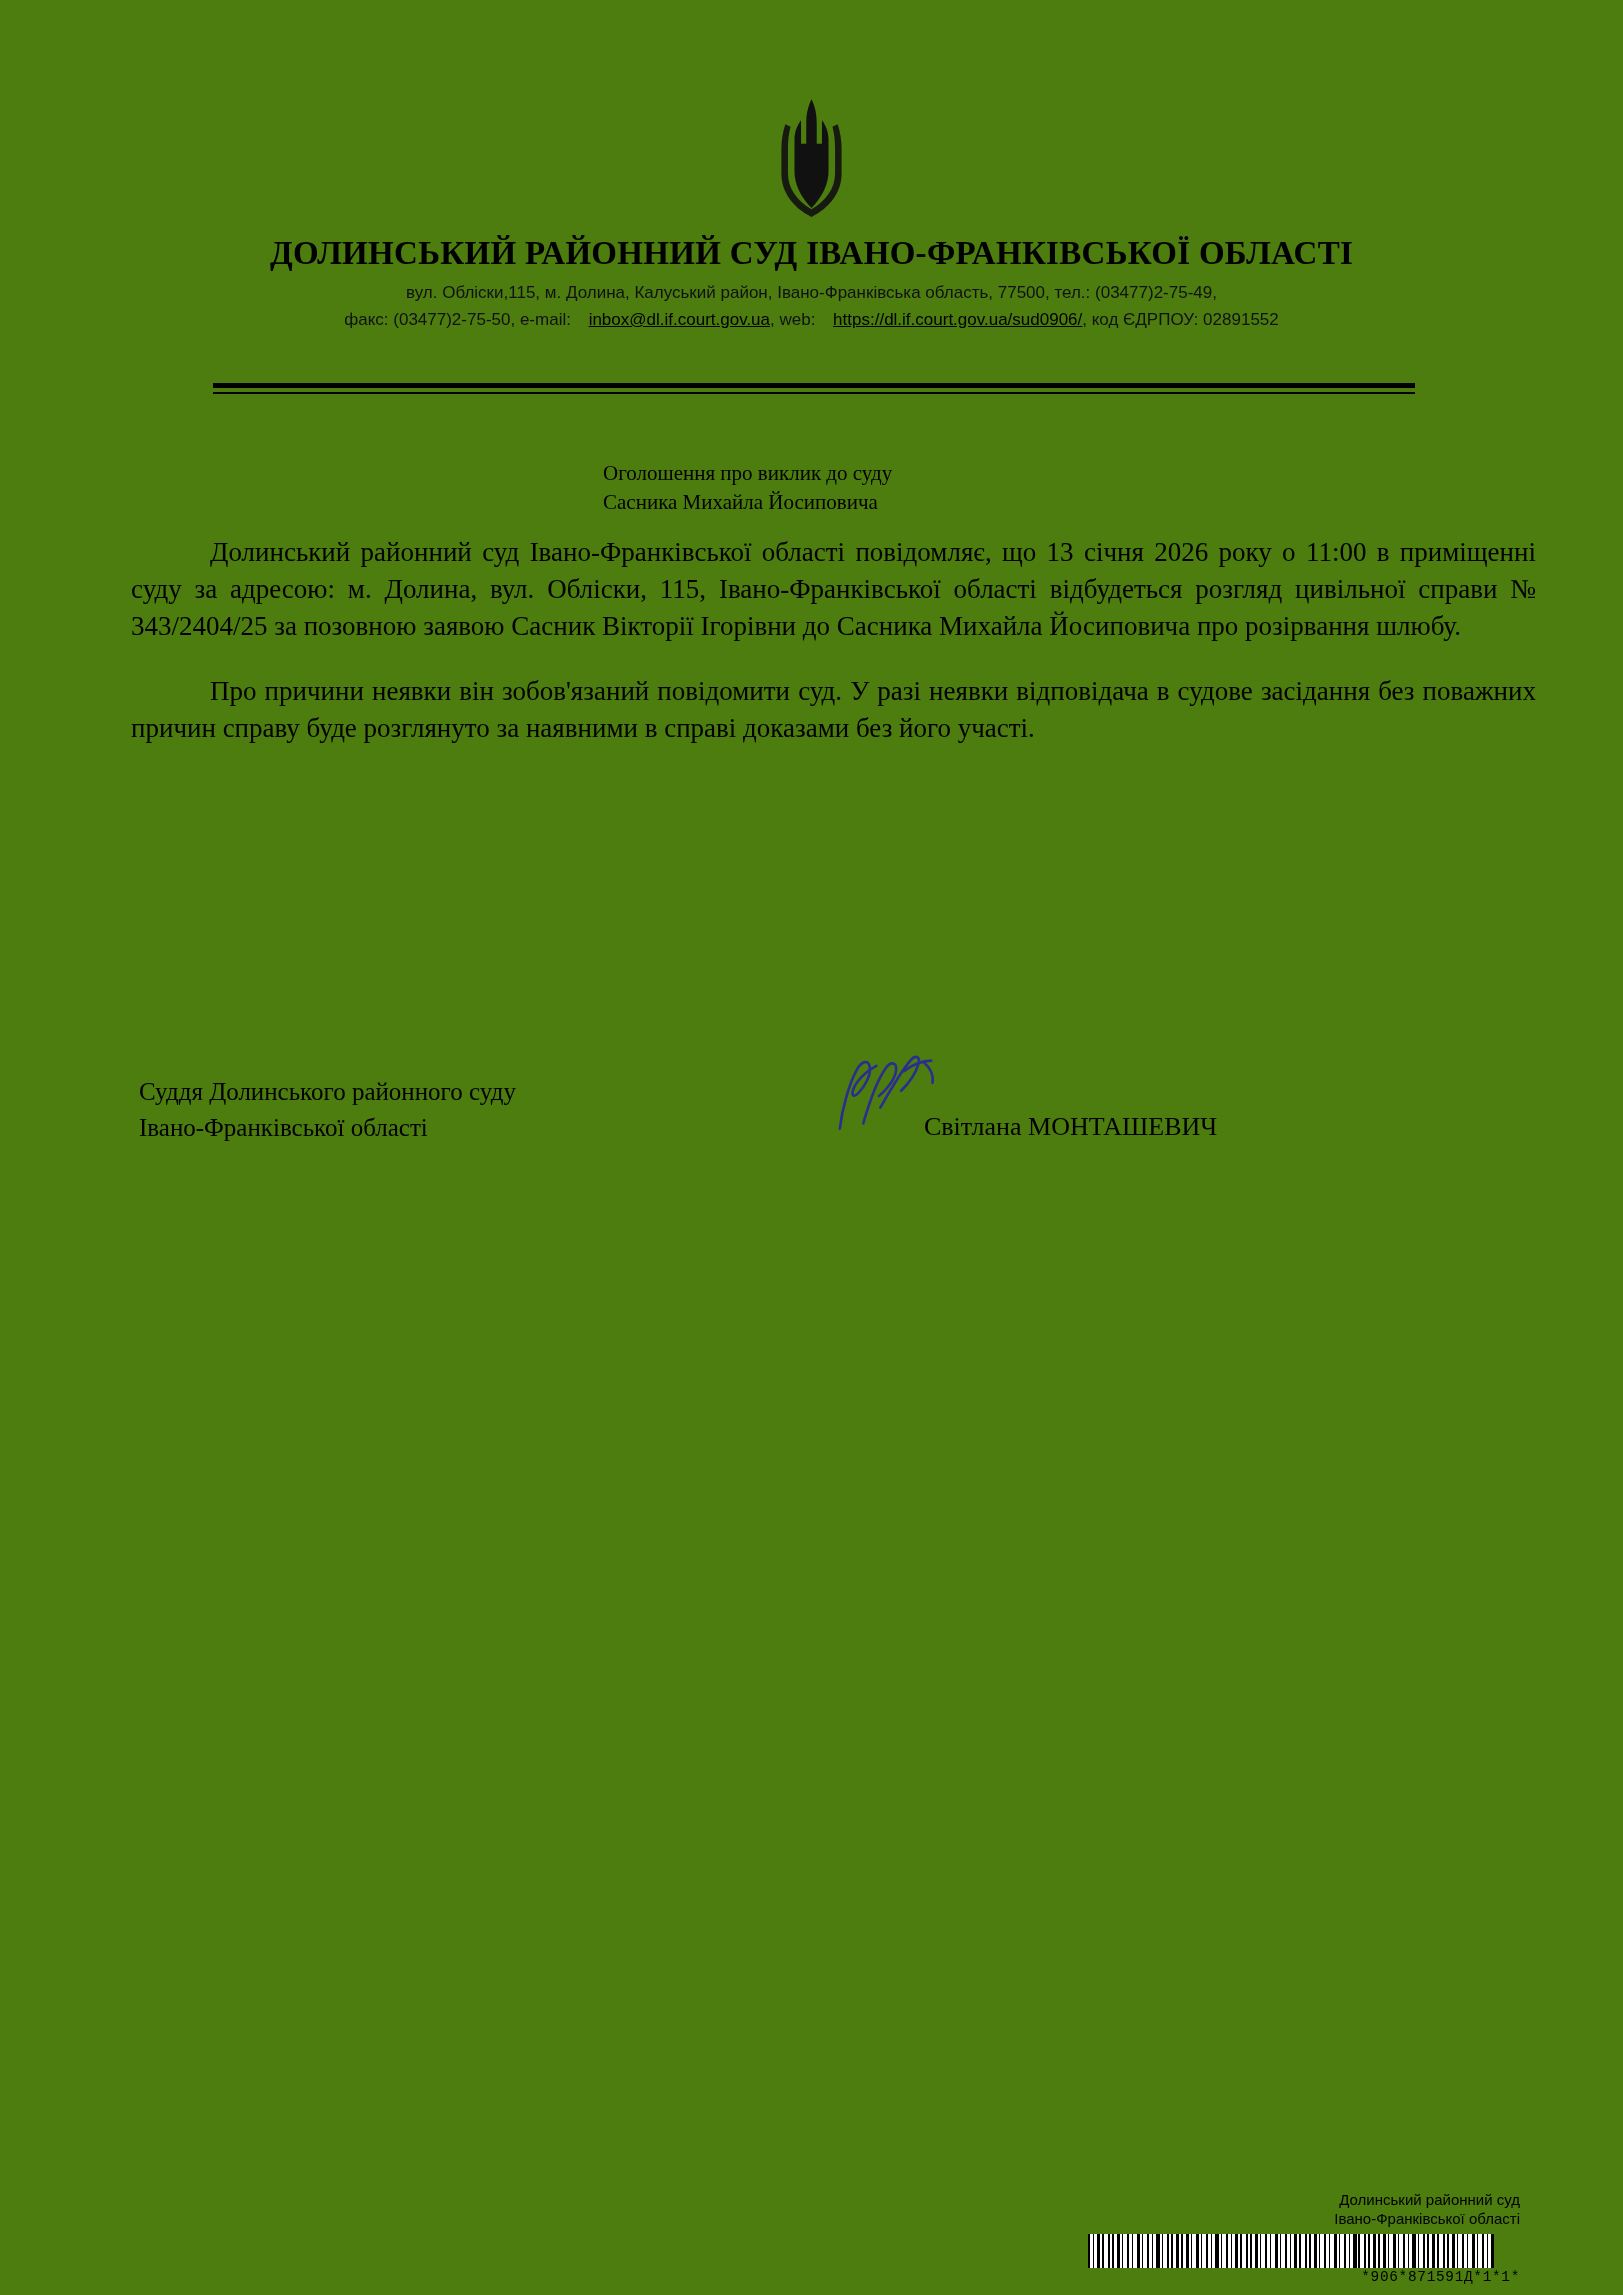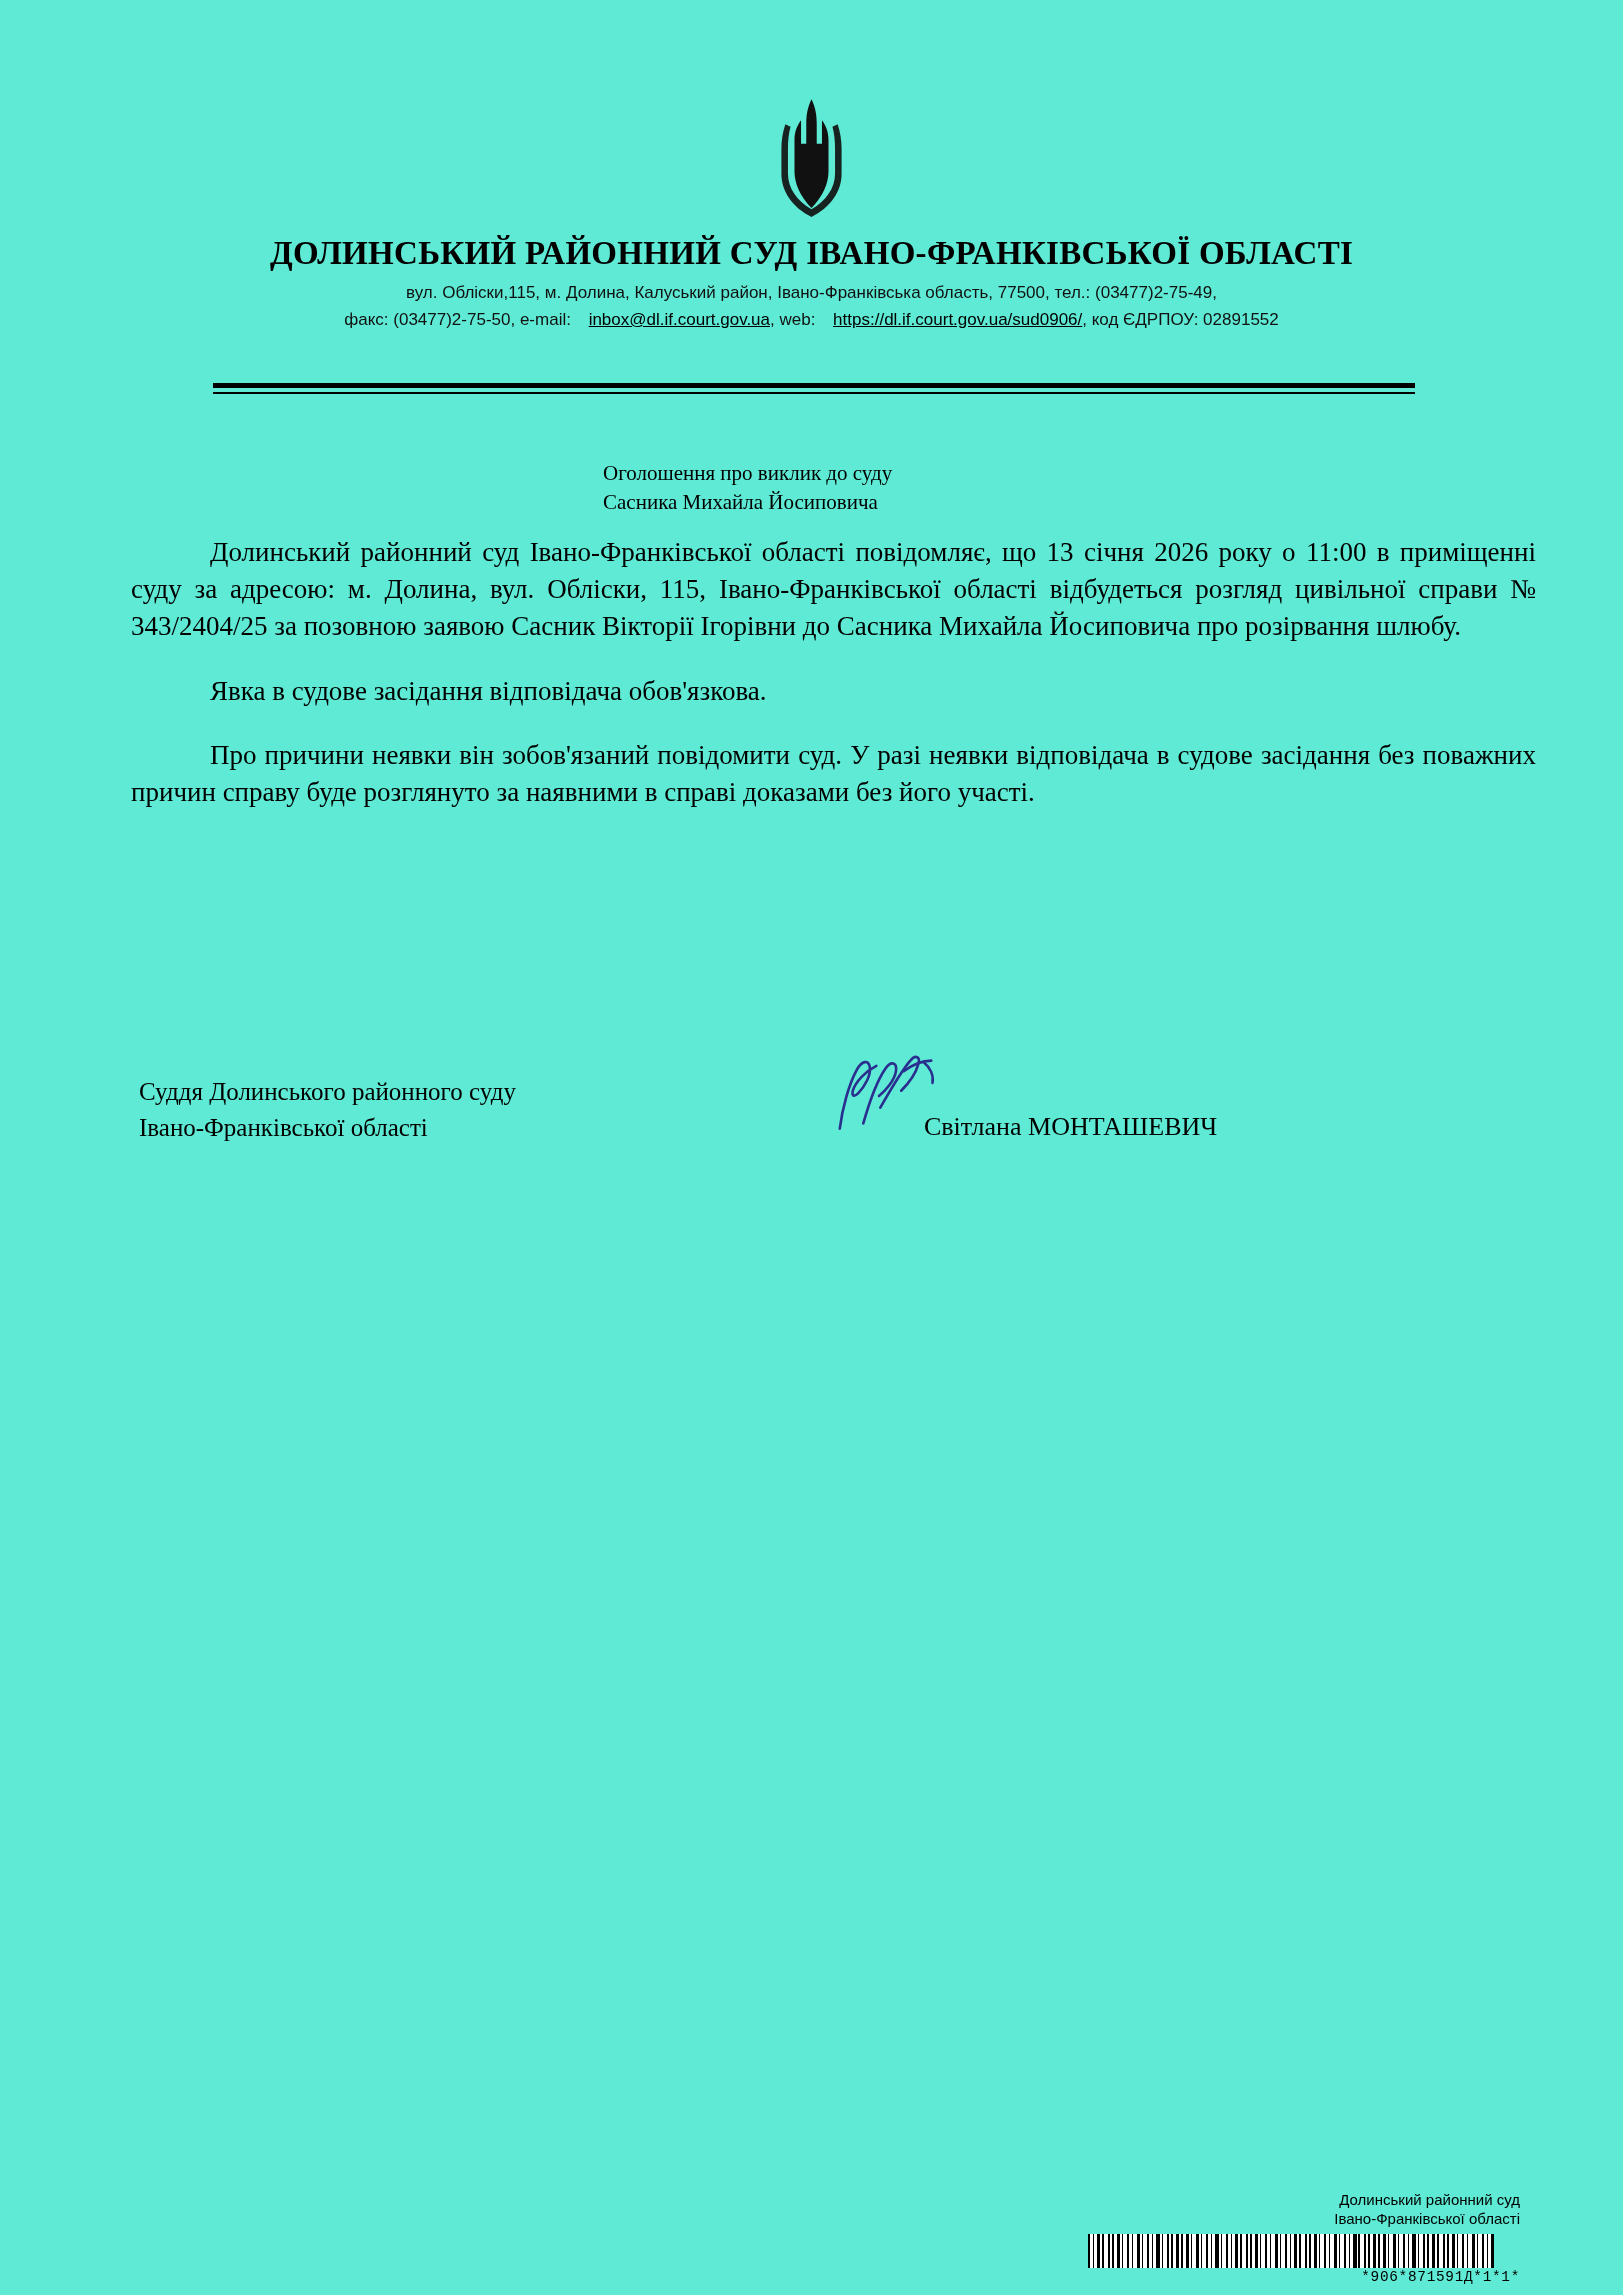--- a/index.html
+++ b/index.html
@@ -12,21 +12,21 @@
     height: 2295px;
     position: relative;
     font-family: "Liberation Serif", serif;
     color: #000000;
     overflow: hidden;
   }
 
   .page {
     position: absolute;
     inset: 0;
-    background: #5eead4;
+    background: #4d7c0f;
   }
 
   
   .header {
     position: absolute;
     top: 98px;
     left: 0;
     width: 100%;
     text-align: center;
   }
@@ -199,21 +199,20 @@
     <div class="rule-thick"></div>
     <div class="rule-thin"></div>
   </div>
 
   <div class="doc-body">
 
     <div class="subject">Оголошення про виклик до суду
 Сасника Михайла Йосиповича</div>
 
     <p class="para first">Долинський районний суд Івано-Франківської області повідомляє, що 13 січня 2026 року о 11:00 в приміщенні суду за адресою: м. Долина, вул. Обліски, 115, Івано-Франківської області відбудеться розгляд цивільної справи № 343/2404/25 за позовною заявою Сасник Вікторії Ігорівни до Сасника Михайла Йосиповича про розірвання шлюбу.</p>
-    <p class="para">Явка в судове засідання відповідача  обов'язкова.</p>
     <p class="para">Про причини неявки він зобов'язаний повідомити суд. У разі неявки відповідача в судове засідання без поважних причин справу буде розглянуто за наявними в справі доказами без його   участі.</p>
   </div>
 
   <div class="sign-block">
     <div class="sign-left">Суддя Долинського районного суду
 Івано-Франківської області</div>
 
     <svg class="signature-mark" viewBox="0 0 210 150" aria-hidden="true">
       <g fill="none" stroke="#2a2f8f" stroke-width="4" stroke-linecap="round">
         <path d="M22 128 C26 96 36 60 48 38 C56 24 66 22 68 34 C70 46 60 64 50 74 C44 80 40 78 42 70 C46 56 62 40 78 32"></path>

